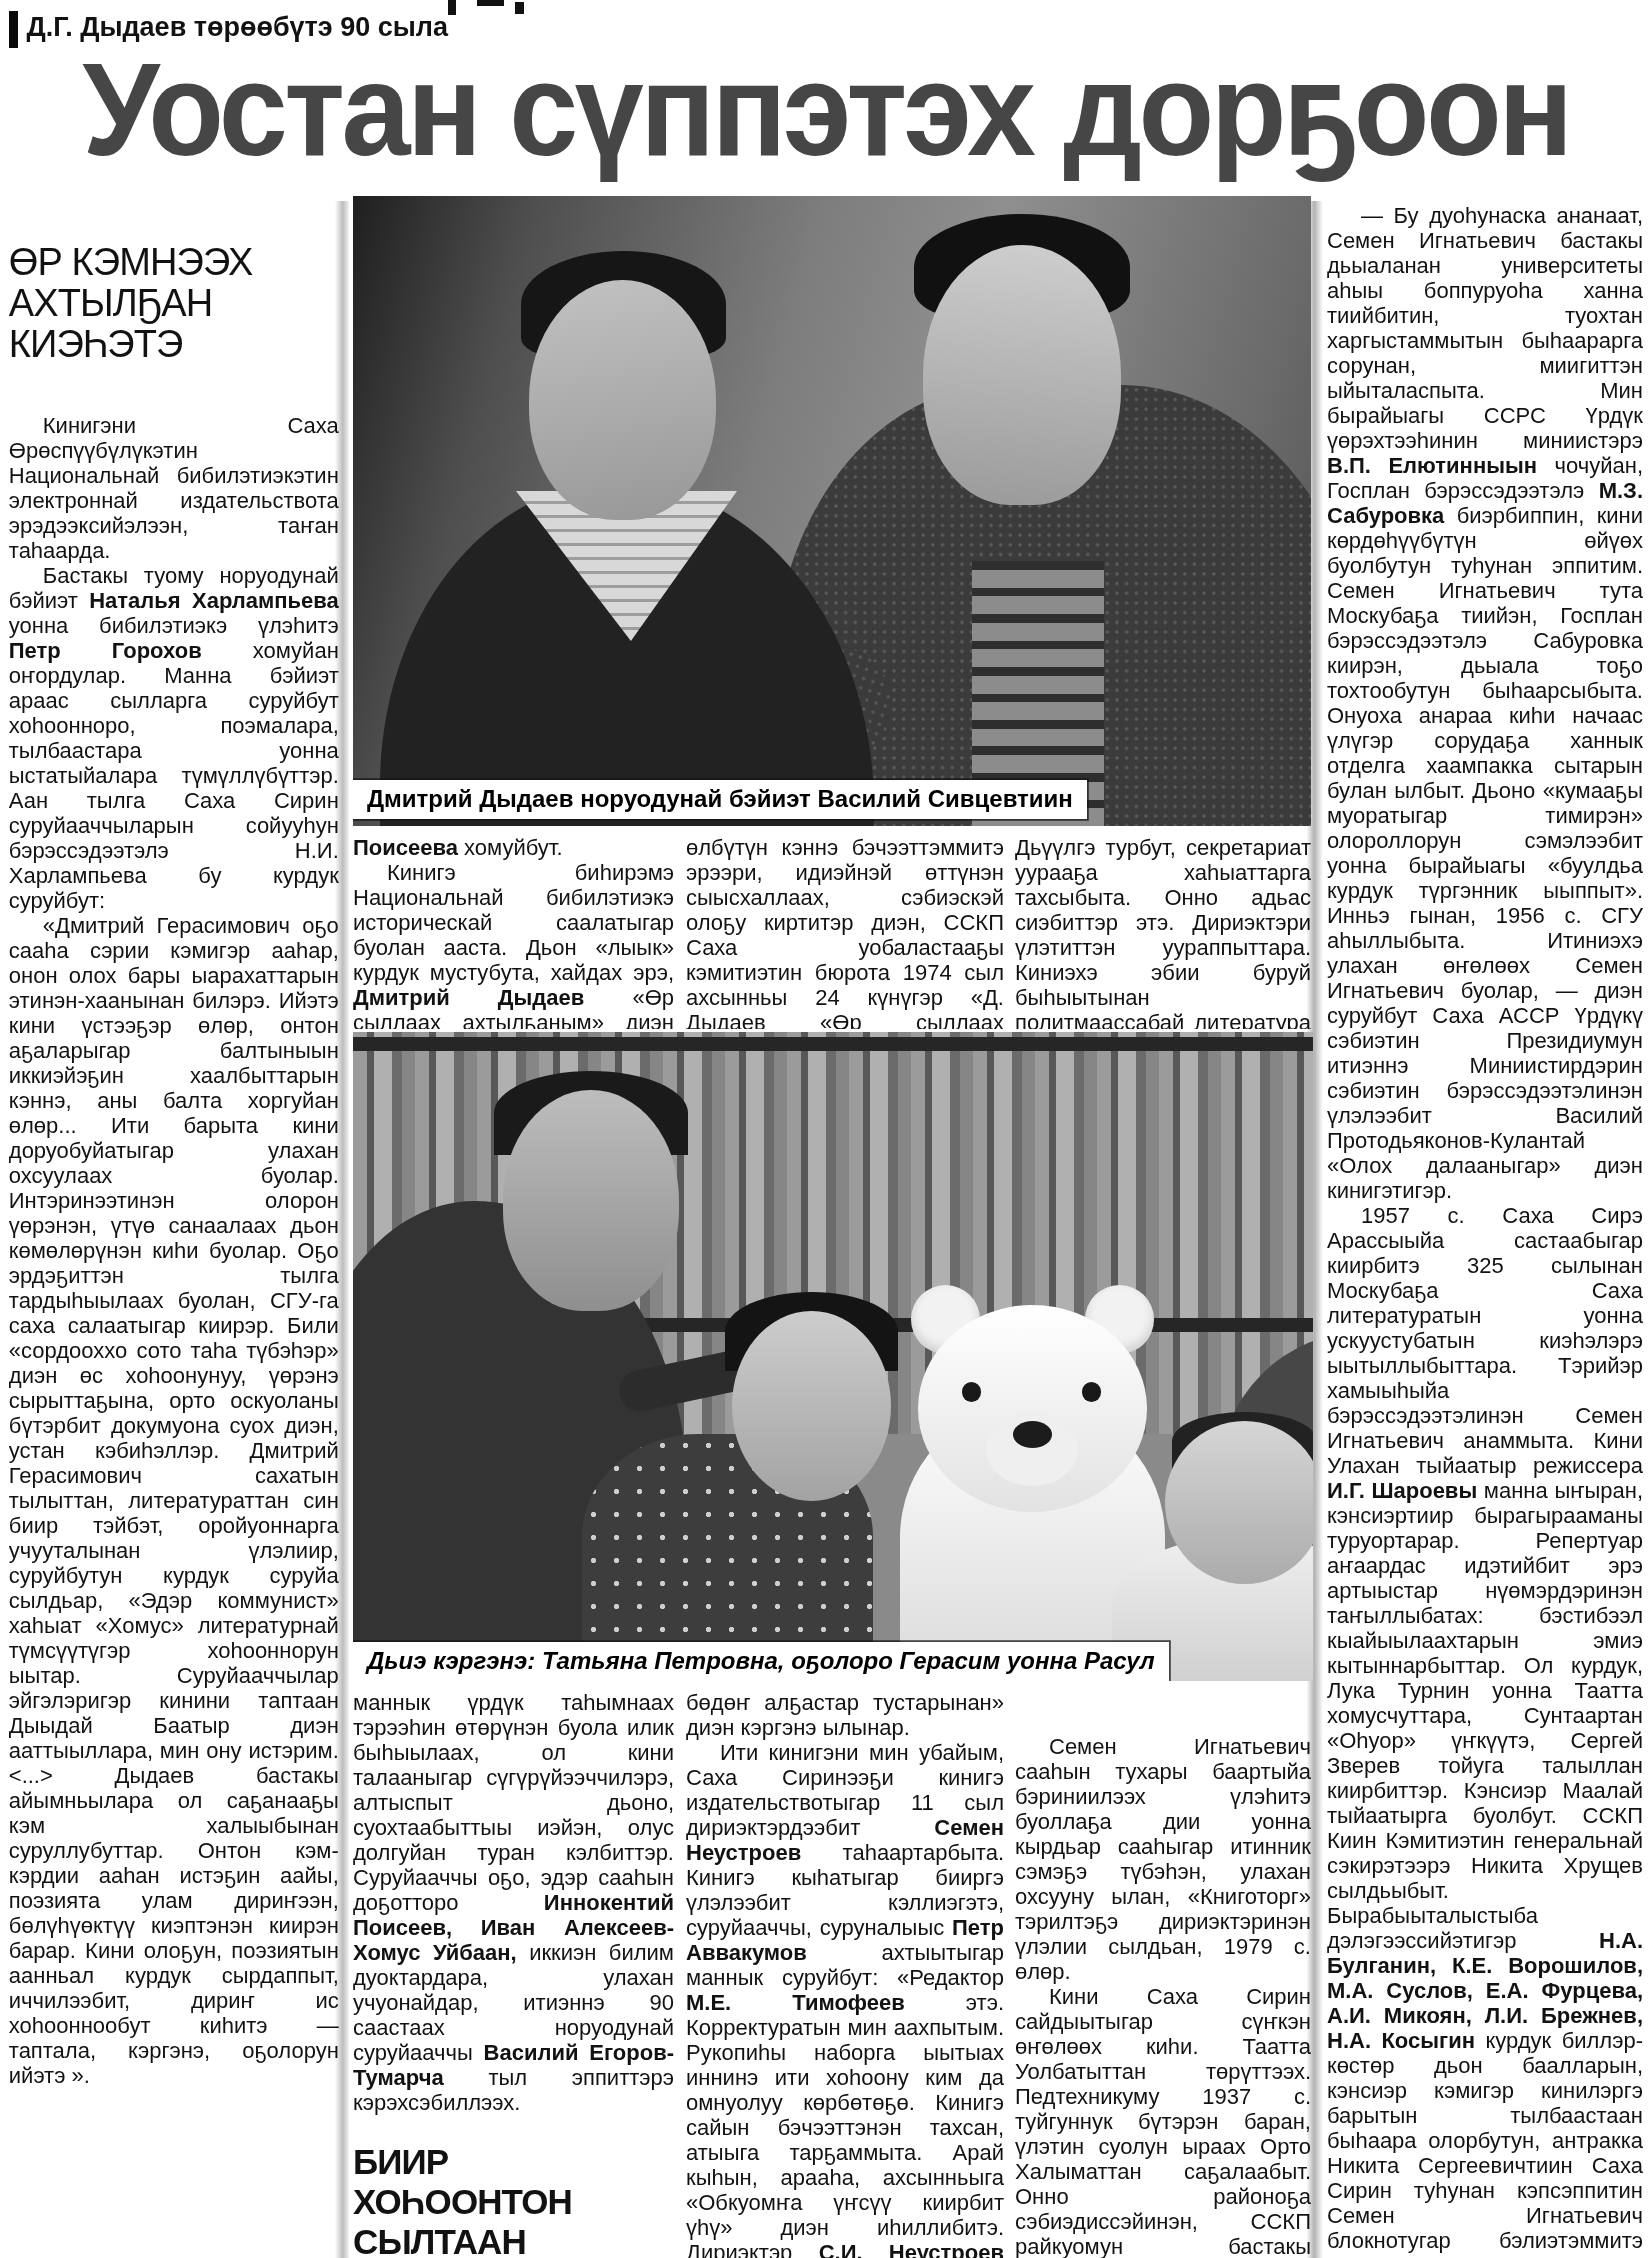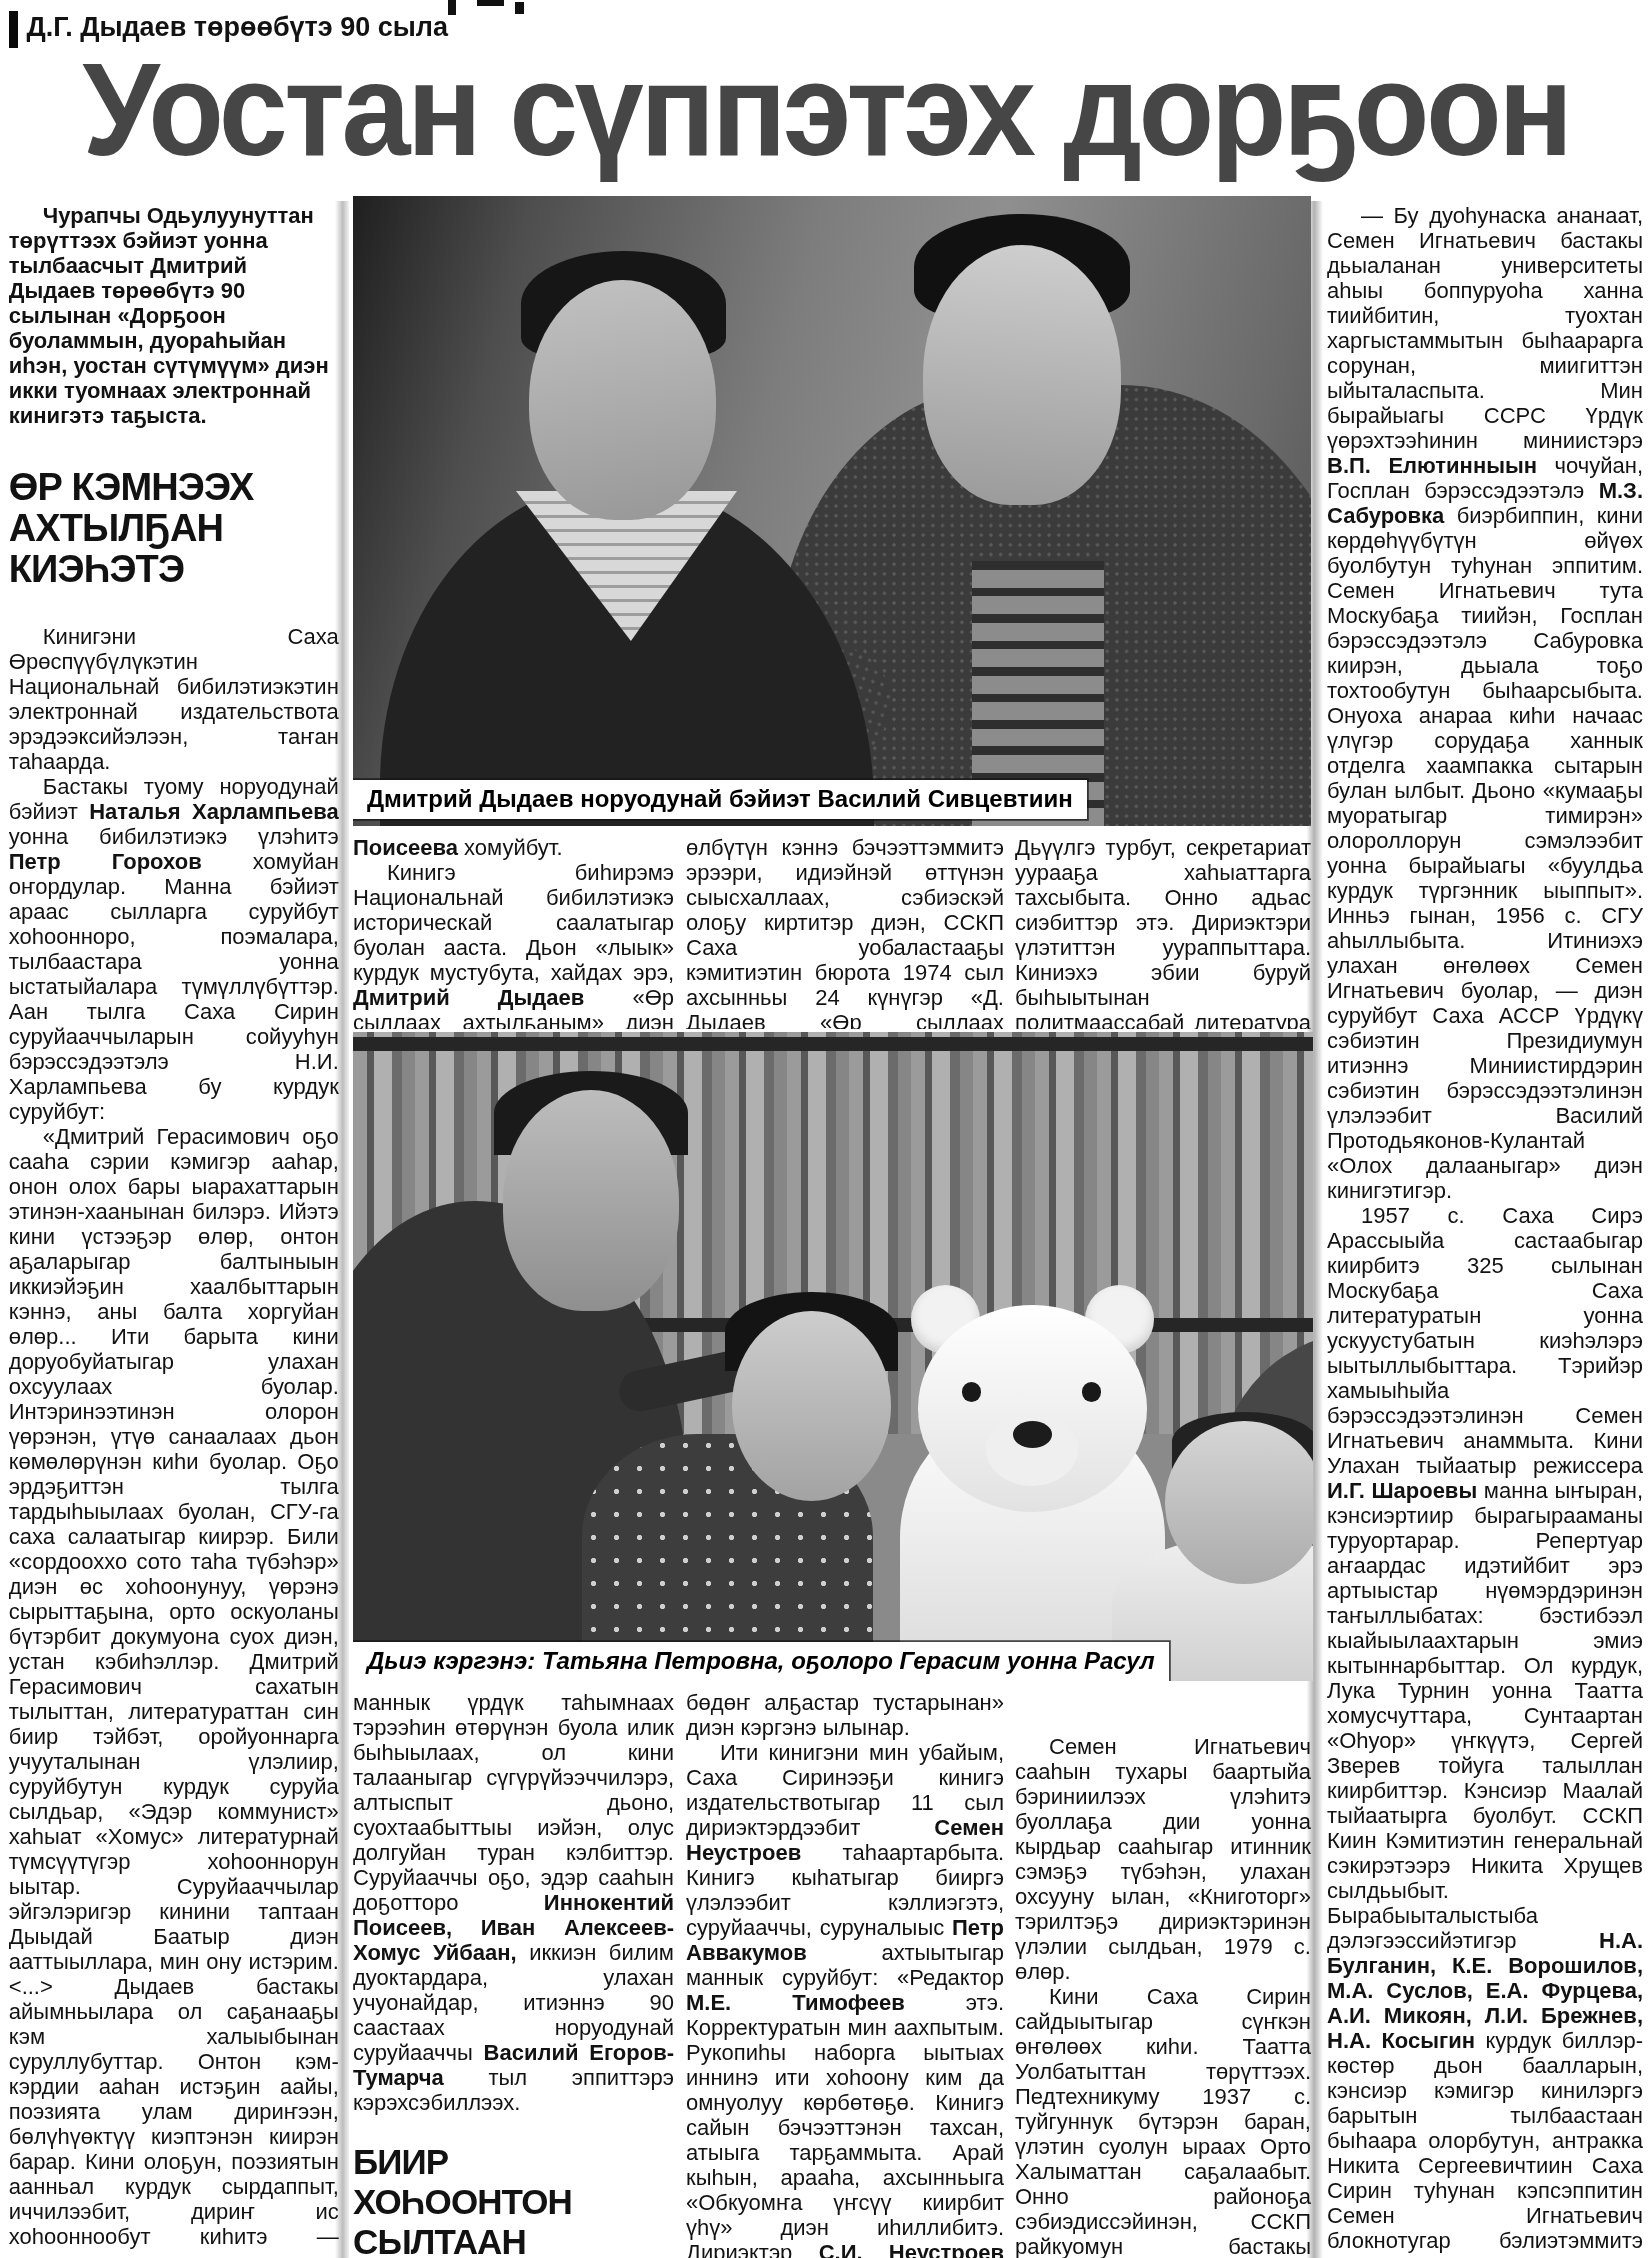--- a/index.html
+++ b/index.html
@@ -14,21 +14,21 @@
     position:absolute;left:0;top:41px;width:100%;text-align:center;
     font-size:124px;font-weight:bold;color:#464646;letter-spacing:-3.5px;line-height:1.05;
     white-space:nowrap;transform:scaleY(1.06);transform-origin:top center;
   }
   .top-frag{position:absolute;background:#111;}
   
   .col{position:absolute;overflow:hidden;text-align:justify;}
   .col p{margin:0;font-size:22px;line-height:25px;text-indent:34px;}
   .col p.noind{text-indent:0;}
   .lede{font-size:27px;line-height:34px;font-weight:bold;text-align:left;text-indent:0;margin:0;}
-  h2.sechead{font-size:38px;line-height:41px;font-weight:bold;margin:39px 0 34px;text-align:left;letter-spacing:-0.9px;}
+  h2.sechead{font-size:38px;line-height:41px;font-weight:normal;margin:39px 0 48px;text-align:left;letter-spacing:-0.9px;}
   h2.sechead2{font-size:35px;line-height:40px;font-weight:bold;margin:26.5px 0 23px;text-align:left;letter-spacing:-0.9px;}
   
   .fold{position:absolute;top:201px;height:2057px;pointer-events:none;}
   .fold.f1{left:335px;width:14px;background:linear-gradient(90deg,rgba(0,0,0,0) 0%,rgba(0,0,0,.26) 55%,rgba(0,0,0,.05) 100%);}
   .fold.f2{left:1307px;width:16px;background:linear-gradient(90deg,rgba(0,0,0,.02) 0%,rgba(0,0,0,.3) 45%,rgba(0,0,0,0) 100%);}
   
   .photo{position:absolute;overflow:hidden;background:#8a8a8a;}
   .photo *{position:absolute;}
   .photo-caption{
     position:absolute;left:0;background:#ffffff;color:#000;font-weight:bold;font-size:24px;
@@ -85,21 +85,20 @@
 
 <div class="kicker-bar"></div>
 <div class="kicker">Д.Г. Дыдаев төрөөбүтэ 90 сыла</div>
 
 <div class="headline">Уостан сүппэтэх дорҕоон</div>
 
 <div class="fold f1"></div>
 <div class="fold f2"></div>
 
 <div class="col" style="left:8.8px;top:203px;width:330px;height:2052px;">
-  <p class="lede">Чурапчы Одьулуунуттан төрүттээх бэйиэт уонна тылбаасчыт Дмитрий Дыдаев төрөөбүтэ 90 сылынан «Дорҕоон буоламмын, дуораһыйан иһэн, уостан сүтүмүүм» диэн икки туомнаах электроннай кинигэтэ таҕыста.</p>
   <h2 class="sechead">ӨР КЭМНЭЭХ АХТЫЛҔАН КИЭҺЭТЭ</h2>
   <div>
       <p>Кинигэни Саха Өрөспүүбүлүкэтин Национальнай бибилэтиэкэтин электроннай издательствота эрэдээксийэлээн, таҥан таһаарда.</p>
       <p>Бастакы туому норуодунай бэйиэт <b>Наталья Харлампьева</b> уонна бибилэтиэкэ үлэһитэ <b>Петр Горохов</b> хомуйан оҥордулар. Манна бэйиэт араас сылларга суруйбут хоһоонноро, поэмалара, тылбаастара уонна ыстатыйалара түмүллүбүттэр. Аан тылга Саха Сирин суруйааччыларын сойууһун бэрэссэдээтэлэ Н.И. Харлампьева бу курдук суруйбут:</p>
       <p>«Дмитрий Герасимович оҕо сааһа сэрии кэмигэр ааһар, онон олох бары ыарахаттарын этинэн-хаанынан билэрэ. Ийэтэ кини үстээҕэр өлөр, онтон аҕаларыгар балтыныын иккиэйэҕин хаалбыттарын кэннэ, аны балта хоргуйан өлөр... Ити барыта кини доруобуйатыгар улахан охсуулаах буолар. Интэринээтинэн олорон үөрэнэн, үтүө санаалаах дьон көмөлөрүнэн киһи буолар. Оҕо эрдэҕиттэн тылга тардыһыылаах буолан, СГУ-га саха салаатыгар киирэр. Били «сордооххо сото таһа түбэһэр» диэн өс хоһоонунуу, үөрэнэ сырыттаҕына, орто оскуоланы бүтэрбит докумуона суох диэн, устан кэбиһэллэр. Дмитрий Герасимович сахатын тылыттан, литератураттан син биир тэйбэт, оройуоннарга учууталынан үлэлиир, суруйбутун курдук суруйа сылдьар, «Эдэр коммунист» хаһыат «Хомус» литературнай түмсүүтүгэр хоһооннорун ыытар. Суруйааччылар эйгэлэригэр кинини таптаан Дыыдай Баатыр диэн ааттыыллара, мин ону истэрим. &lt;...&gt; Дыдаев бастакы айымньылара ол саҕанааҕы кэм халыыбынан суруллубуттар. Онтон кэм-кэрдии ааһан истэҕин аайы, поэзията улам дириҥээн, бөлүһүөктүү киэптэнэн киирэн барар. Кини олоҕун, поэзиятын аанньал курдук сырдаппыт, иччилээбит, дириҥ ис хоһооннообут киһитэ — таптала, кэргэнэ, оҕолорун ийэтэ ».</p>
     </div>
 </div>
 
 <div class="photo" style="left:353px;top:196px;width:958px;height:630px;">
   <div class="p1-bg"></div>

